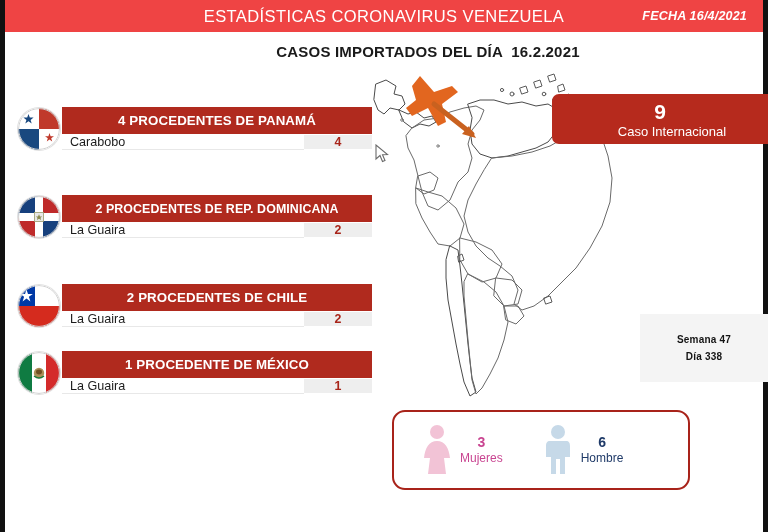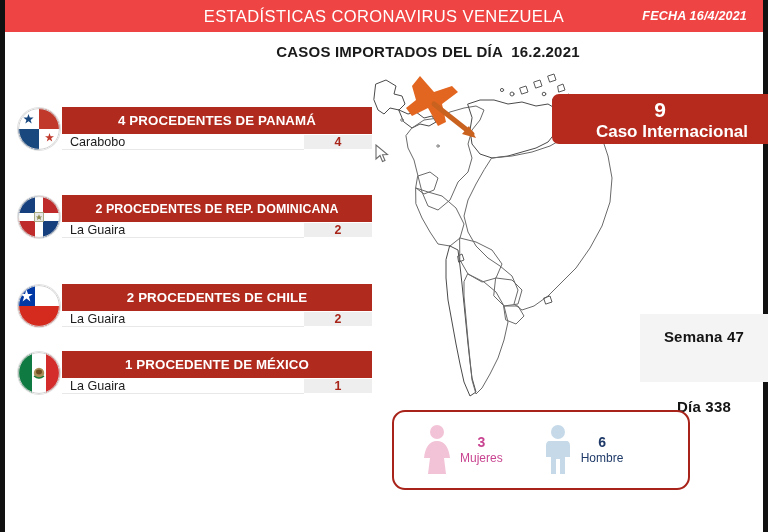--- a/index.html
+++ b/index.html
@@ -89,30 +89,30 @@
   .plane-layer svg{display:block;width:130px;height:80px;}
 
   
   .intl{
     position:absolute;left:552px;top:94px;width:216px;height:50px;
     background:#b62a1d;color:#fff;
     border-radius:7px 0 0 7px;
     display:flex;flex-direction:column;align-items:center;justify-content:center;
   }
   .intl .num{font-size:21px;font-weight:bold;line-height:1;margin-bottom:3px;}
-  .intl .lbl{font-size:17px;font-weight:700;line-height:1;margin-left:24px;}
+  .intl .lbl{font-size:13px;font-weight:400;line-height:1;margin-left:24px;}
 
   
   .semana{
     position:absolute;left:640px;top:314px;width:128px;height:68px;
     background:#f4f4f4;
     display:flex;flex-direction:column;align-items:center;justify-content:center;
     gap:6px;
   }
-  .semana div{font-size:15px;font-weight:bold;color:#141414;letter-spacing:.2px;margin-top:47px;}
+  .semana div{font-size:10px;font-weight:bold;color:#141414;letter-spacing:.2px;}
 
   
   .gender{
     position:absolute;left:392px;top:410px;width:294px;height:76px;
     border:2.5px solid #a8231a;border-radius:13px;background:#fff;
     display:flex;align-items:center;
   }
   .gcell{display:flex;align-items:center;gap:6px;}
   .gcell.women{margin-left:26px;}
   .gcell.men{margin-left:38px;}

